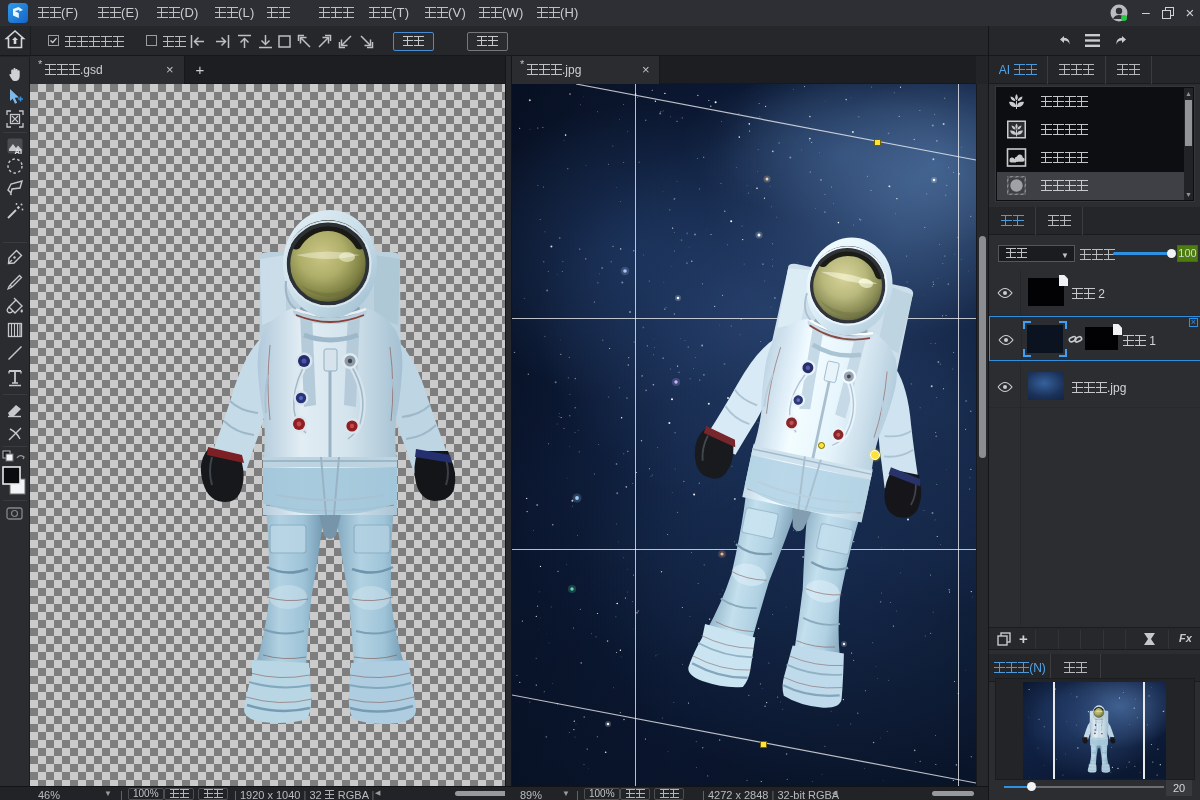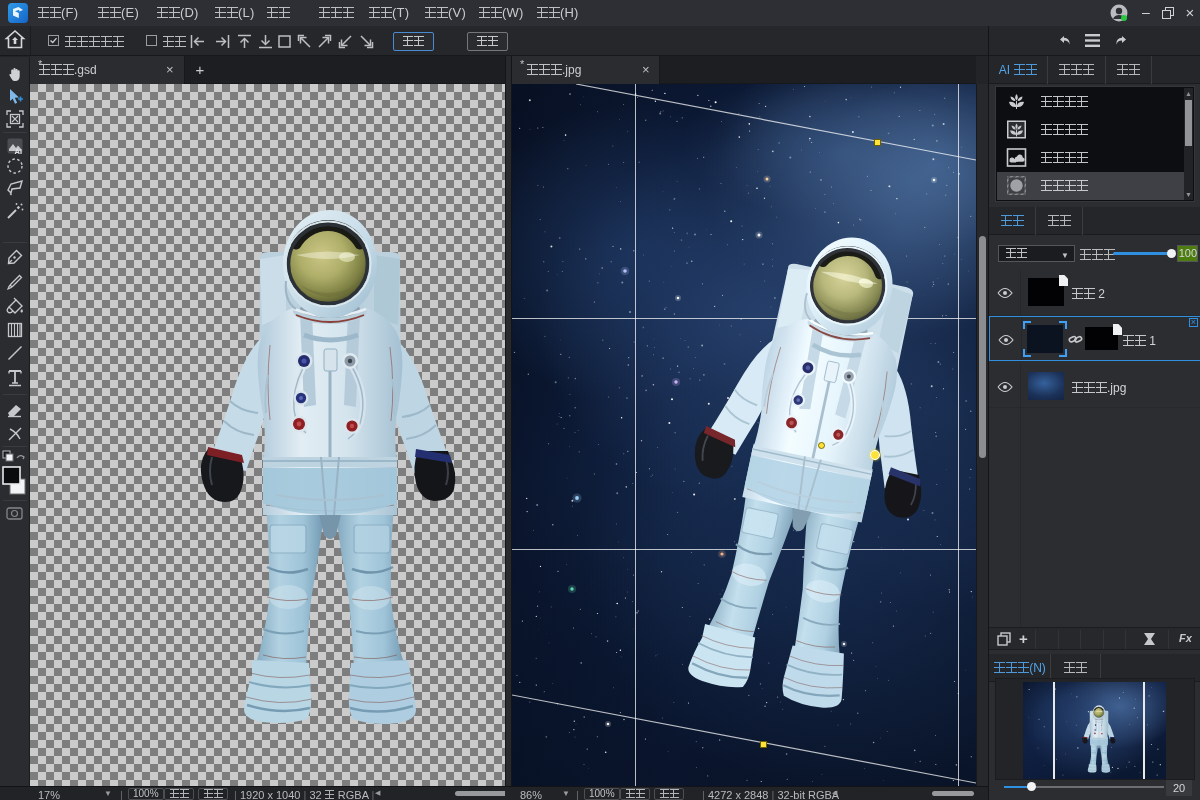--- a/index.html
+++ b/index.html
@@ -62,21 +62,21 @@
 .aiitem{position:absolute;left:1px;width:189px;height:28px;color:#d2d4d7;font-size:12px}
 .aiicon{position:absolute;left:9px;top:3px;width:21px;height:21px}
 #aiscroll{position:absolute;right:1px;top:1px;width:9px;height:112px;background:#222327}
 #aithumb{position:absolute;left:1px;top:12px;width:7px;height:46px;background:#939497}
 
 #blend{position:absolute;left:0;top:212px;width:212px;height:60px}
 #modeSel{position:absolute;left:9px;top:7px;width:77px;height:17px;background:#1b1c1f;border:1px solid #55565b;font-size:12px;color:#ccced1;line-height:15px;padding-left:6px}
 #opac{position:absolute;left:90px;top:10px;font-size:12px;color:#c6c8cb}
 #oslider{position:absolute;left:124px;top:14px;width:62px;height:3px;background:#2f8fe0;border-radius:2px}
 #oknob{position:absolute;left:178px;top:11px;width:9px;height:9px;border-radius:50%;background:#f2f3f5}
-#oval{position:absolute;left:188px;top:7px;width:21px;height:17px;background:#4d7c0f;border:1px solid #55565b;font-size:11px;color:#d5d7da;text-align:right;line-height:15px}
+#oval{position:absolute;left:188px;top:7px;width:21px;height:17px;background:#4d7c0f;border:1px solid #55565b;font-size:11px;color:#d5d7da;text-align:center;line-height:15px}
 
 .lrow{position:absolute;left:0;width:212px;height:47px;border-bottom:1px solid #27282c}
 .eye{position:absolute;left:8px;top:17px;width:16px;height:12px}
 .esep{position:absolute;left:31px;top:0;width:1px;height:100%;background:#26272b}
 .thumb{position:absolute;top:8px;width:36px;height:28px;background:#020204}
 .fold{position:absolute;right:-4px;top:-3px;width:9px;height:11px;background:#f0f1f3;
  clip-path:polygon(0 0,60% 0,100% 35%,100% 100%,0 100%)}
 .lname{position:absolute;font-size:12px;color:#d2d4d7;top:17px}
 
 #laybar{position:absolute;left:0;top:601px;width:212px;height:23px;background:#27282c;border-top:1px solid #1b1c20;border-bottom:1px solid #1b1c20}
@@ -399,21 +399,21 @@
  <div class="tsep" style="top:443px"></div>
  <svg class="abs" style="left:6px;top:450px" width="17" height="13" viewBox="0 0 17 13">
         <rect x="1" y="1" width="15" height="11" rx="2" fill="none" stroke="#85868a" stroke-width="1.3"></rect>
         <circle cx="8.5" cy="6.5" r="3" fill="none" stroke="#85868a" stroke-width="1.2"></circle>
       </svg>
 </div>
 
 <div class="abs tabbar" style="left:30px;width:475px">
  <div class="dtab" style="width:155px">
   <span class="tx" style="left:8px;top:2px;font-size:11px">*</span>
-  <span style="position:absolute;left:8px;top:7px"><i class="cj"></i><i class="cj"></i><i class="cj"></i>.gsd</span>
+  <span style="position:absolute;left:14px;top:7px"><i class="cj"></i><i class="cj"></i><i class="cj"></i>.gsd</span>
   <span class="tx" style="left:136px">×</span>
  </div>
  <div class="plus" style="left:160px">+</div>
 </div>
 
 <div class="abs" id="canvasL">
       <svg class="abs" style="left:170px;top:121px" width="260" height="525" viewBox="0 0 260 525">
         <use href="#astro"></use>
       </svg>
     </div>
@@ -1325,33 +1325,33 @@
   <div style="position:absolute;left:147px;top:3px;width:1.5px;height:97px;background:#e8e9eb"></div>
  </div>
  <div id="nslider"></div>
       <div id="nsfill"></div>
       <div id="nknob"></div>
  <div id="nval">20</div>
 </div>
 
 <div class="abs status" style="left:0;width:30px"></div>
 <div class="abs status" style="left:30px;width:475px">
- <span style="position:absolute;left:8px;top:2px">17%</span>
+ <span style="position:absolute;left:8px;top:2px">46%</span>
  <span class="darr" style="left:74px">▼</span>
  <span class="sep" style="position:absolute;left:90px;top:2px">|</span>
  <div class="sbox" style="left:98px">100%</div>
  <div class="sbox" style="left:134px"><i class="cj t"></i><i class="cj t"></i></div>
  <div class="sbox" style="left:168px"><i class="cj t"></i><i class="cj t"></i></div>
  <span style="position:absolute;left:204px;top:2px"><span class="sep">|</span> 1920 x 1040 <span class="sep">|</span> 32 <i class="cj t"></i> RGBA <span class="sep">|</span></span>
  <span class="darr" style="left:345px;font-size:7px">◀</span>
  <div id="hthumbL"></div>
 </div>
 <div class="abs status" style="left:505px;width:7px"></div>
 <div class="abs status" style="left:512px;width:476px">
- <span style="position:absolute;left:8px;top:2px">86%</span>
+ <span style="position:absolute;left:8px;top:2px">89%</span>
  <span class="darr" style="left:50px">▼</span>
  <span class="sep" style="position:absolute;left:64px;top:2px">|</span>
  <div class="sbox" style="left:72px">100%</div>
  <div class="sbox" style="left:108px"><i class="cj t"></i><i class="cj t"></i></div>
  <div class="sbox" style="left:142px"><i class="cj t"></i><i class="cj t"></i></div>
  <span style="position:absolute;left:190px;top:2px"><span class="sep">|</span> 4272 x 2848 <span class="sep">|</span> 32-bit RGBA</span>
  <span class="darr" style="left:320px;font-size:7px">◀</span>
       <div style="position:absolute;left:420px;top:4px;width:42px;height:5px;background:#98999c;border-radius:3px"></div>
 </div>
 

